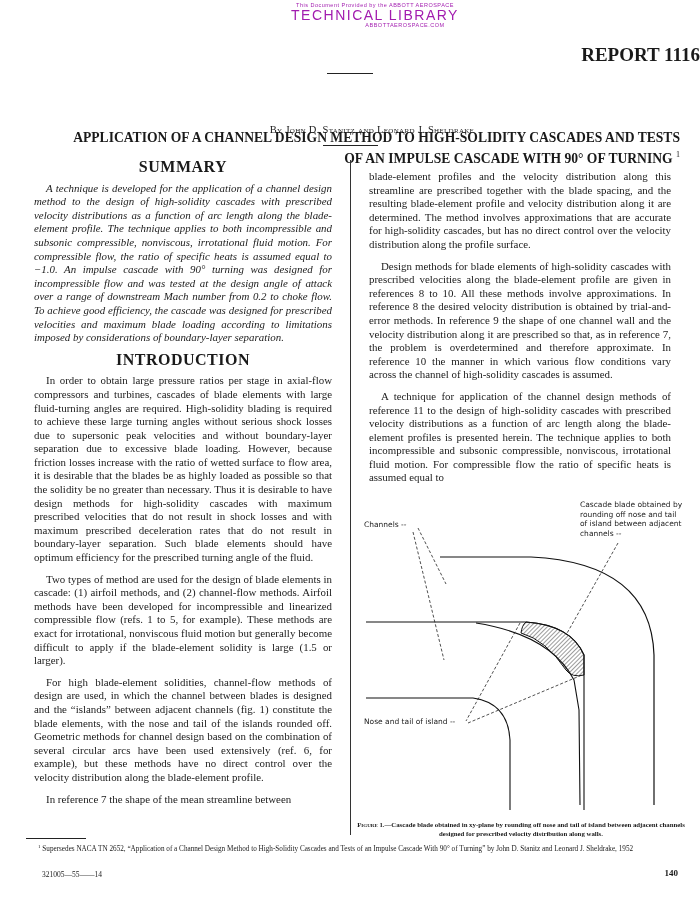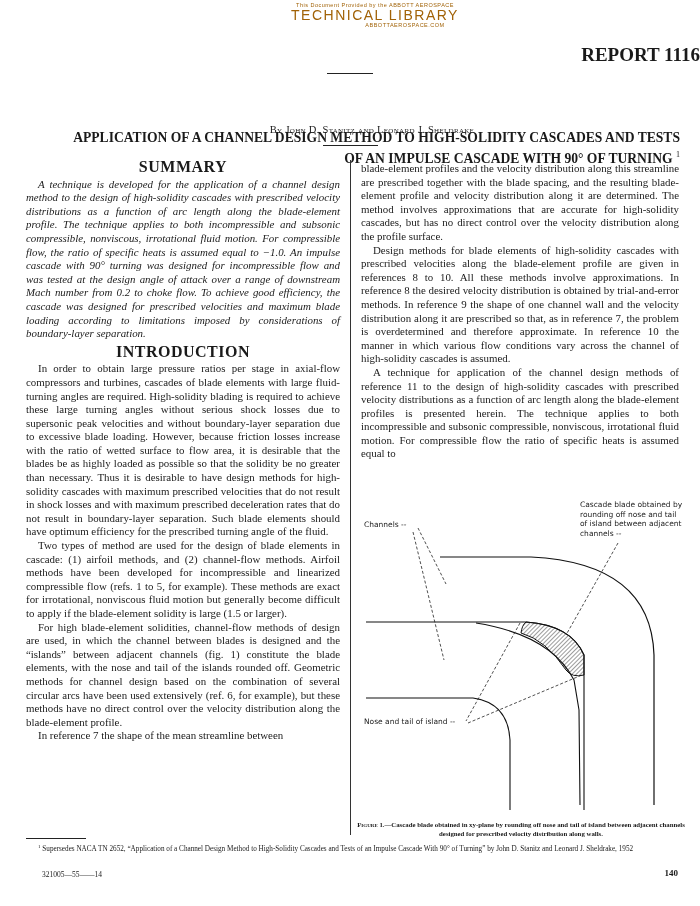--- a/index.html
+++ b/index.html
@@ -3,21 +3,21 @@
 <meta charset="utf-8">
 <style>
   html, body { margin: 0; padding: 0; background: #ffffff; }
   body {
     width: 700px; height: 906px; position: relative; overflow: hidden;
     font-family: "DejaVu Serif", "Liberation Serif", serif;
     color: #1a1a1a;
   }
   .watermark {
     position: absolute; left: 245px; top: 2px; width: 260px; text-align: center;
-    color: #a16207; font-family: "Liberation Sans", sans-serif;
+    color: #a21caf; font-family: "Liberation Sans", sans-serif;
   }
   .watermark .wm-top { font-size: 5.5px; letter-spacing: 0.5px; }
   .watermark .wm-main { font-size: 14px; letter-spacing: 1.5px; line-height: 14px; }
   .watermark .wm-url { font-size: 5.5px; letter-spacing: 0.5px; margin-left: 60px; }
 
   .report-no {
     position: absolute; top: 44px; left: 0; width: 700px; text-align: right;
     font-family: "Liberation Serif", serif; font-weight: bold; font-size: 19px;
   }
   .rule-short { position: absolute; height: 1px; background: #222; }
@@ -38,21 +38,21 @@
     position: absolute; font-family: "Liberation Serif", serif; font-size: 10.9px;
     line-height: 13.6px; text-align: justify;
   }
   .col-left { left: 26px; top: 160px; width: 314px; }
   .col-right { left: 361px; top: 162px; width: 318px; }
   .col-divider { position: absolute; left: 350px; top: 160px; width: 1px; height: 675px; background: #333; }
   .col h3 {
     margin: 0 0 4px 0; text-align: center; font-size: 16px; font-weight: bold;
     letter-spacing: 0.5px;
   }
-  .col p { margin: 0; text-indent: 12px; }
+  .col p { margin: 8px; text-indent: 12px; }
   .col p.summary { font-style: italic; }
   .col p + h3 { margin-top: 4px; }
 
   .figure { position: absolute; left: 356px; top: 495px; width: 330px; height: 320px; }
   .figure svg { position: absolute; left: 0; top: 0; }
   .fig-label {
     position: absolute; font-family: "DejaVu Sans", sans-serif; font-size: 7.5px;
     line-height: 9.5px; color: #222;
   }
   .caption {

